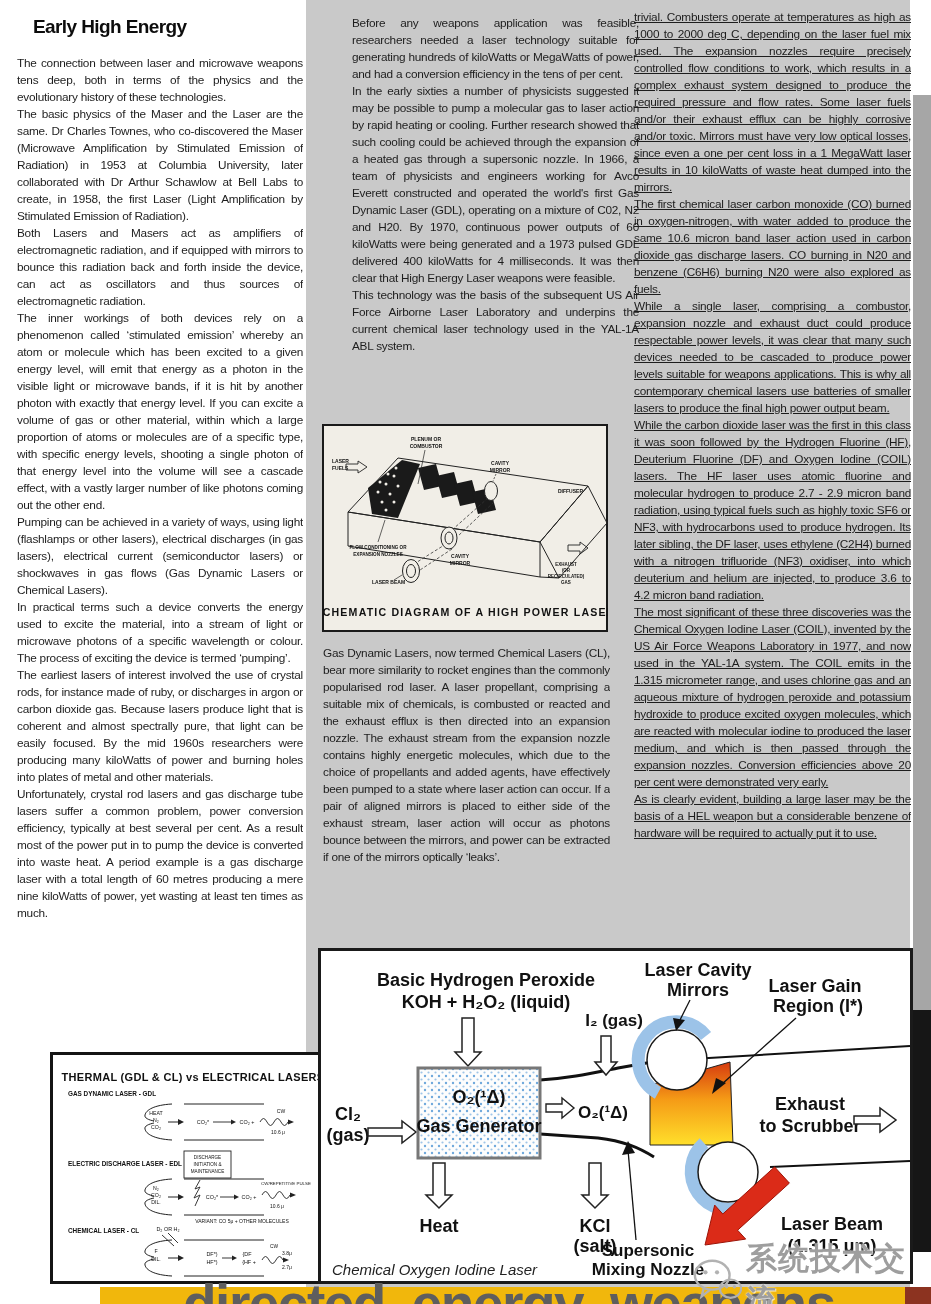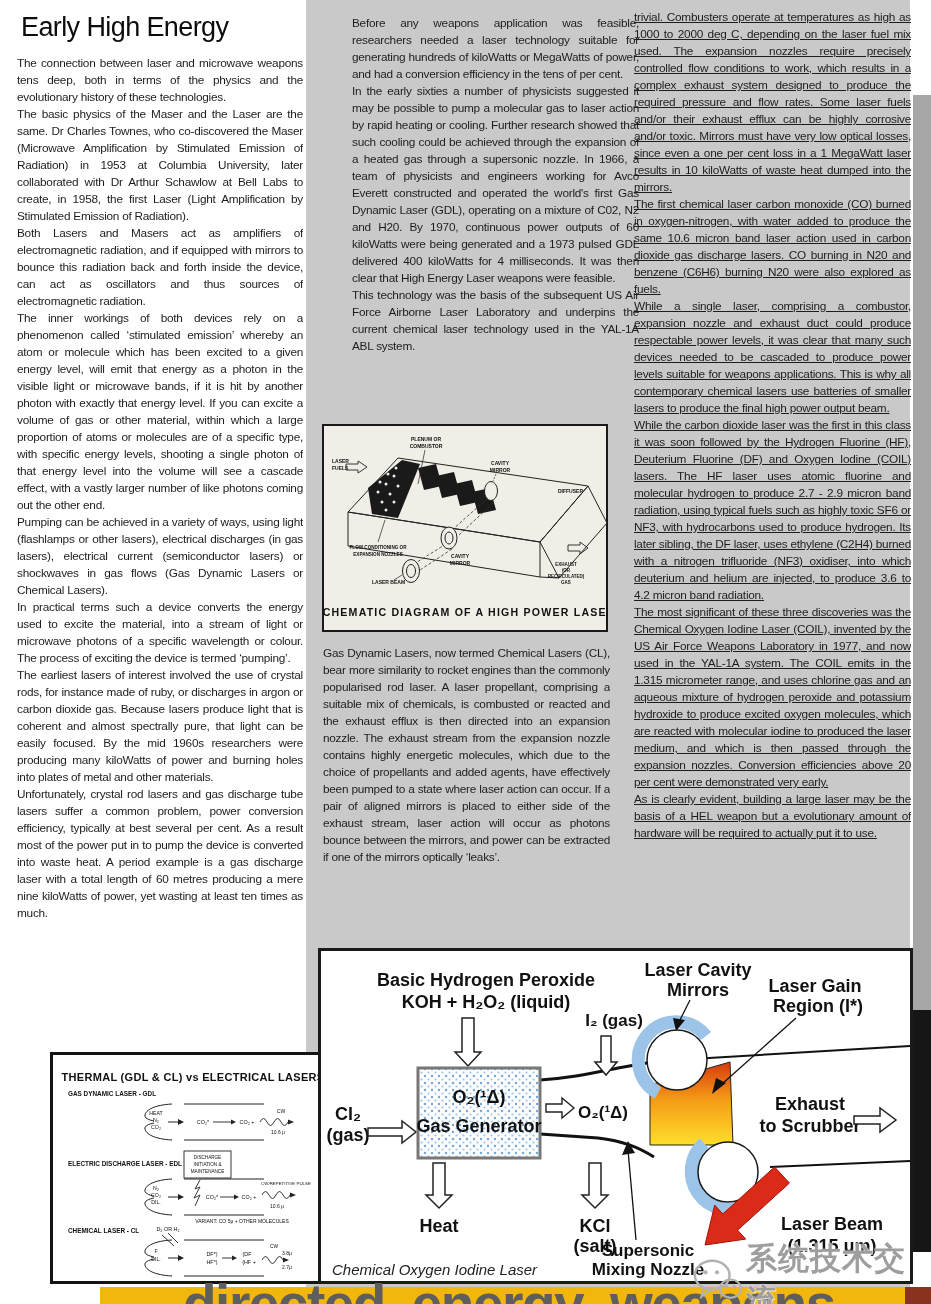--- a/index.html
+++ b/index.html
@@ -12,22 +12,22 @@
   .bar-dark  { position:absolute; left:913px; top:1010px; width:18px; height:242px; background:#161616; }
 
   .col { position:absolute; text-align:justify; color:#1d1d1d;
          font-size:11.8px; line-height:17px; letter-spacing:-0.25px; overflow:hidden; z-index:1; }
   .col p { margin:0; }
   .col1  { left:17px;  top:10px;  width:286px; height:1034px; }
   .col2  { left:323px; top:15px;   width:287px; height:409px;margin-left:29px; }
   .col2b { left:323px; top:645px; width:287px; height:298px; }
   .col3  { left:634px; top:9px;   width:277px; height:930px;text-decoration:underline; }
 
-  h1.title { font-size:27px; line-height:30px; font-weight:normal; color:#0c0c0c;
-             margin:2px 0 13px 4px; letter-spacing:-0.6px; text-align:left; }
+  h1.title { font-size:19px; line-height:30px; font-weight:bold; color:#0c0c0c;
+             margin:2px 0 13px 16px; letter-spacing:-0.6px; text-align:left; }
 
   .fig { position:absolute; z-index:2; }
   .fig-thermal   { left:15px;  top:1052px;margin-left:35px; }
   .fig-schematic { left:322px; top:424px; }
   .fig-coil      { left:318px; top:948px;text-align:center; }
   svg { font-family:"Liberation Sans", sans-serif; display:block; }
 
   .banner-band   { position:absolute; left:100px; top:1287px; width:805px; height:17px; background:#f1b70c; z-index:3; }
   .banner-square { position:absolute; left:905px; top:1287px; width:26px; height:17px; background:#8c3320; z-index:4; }
   .banner-text   { position:absolute; left:183px; top:1277px; z-index:5;
@@ -67,21 +67,21 @@
   <div class="col col2b">
     <p>Gas Dynamic Lasers, now termed Chemical Lasers (CL), bear more similarity to rocket engines than the commonly popularised rod laser. A laser propellant, comprising a suitable mix of chemicals, is combusted or reacted and the exhaust efflux is then directed into an expansion nozzle. The exhaust stream from the expansion nozzle contains highly energetic molecules, which due to the choice of propellants and added agents, have effectively been pumped to a state where laser action can occur. If a pair of aligned mirrors is placed to either side of the exhaust stream, laser action will occur as photons bounce between the mirrors, and power can be extracted if one of the mirrors optically ‘leaks’.</p>
   </div>
 
   <div class="col col3">
     <p>trivial. Combusters operate at temperatures as high as 1000 to 2000 deg C, depending on the laser fuel mix used. The expansion nozzles require precisely controlled flow conditions to work, which results in a complex exhaust system designed to produce the required pressure and flow rates. Some laser fuels and/or their exhaust efflux can be highly corrosive and/or toxic. Mirrors must have very low optical losses, since even a one per cent loss in a 1 MegaWatt laser results in 10 kiloWatts of waste heat dumped into the mirrors.</p>
     <p>The first chemical laser carbon monoxide (CO) burned in oxygen-nitrogen, with water added to produce the same 10.6 micron band laser action used in carbon dioxide gas discharge lasers. CO burning in N20 and benzene (C6H6) burning N20 were also explored as fuels.</p>
     <p>While a single laser, comprising a combustor, expansion nozzle and exhaust duct could produce respectable power levels, it was clear that many such devices needed to be cascaded to produce power levels suitable for weapons applications. This is why all contemporary chemical lasers use batteries of smaller lasers to produce the final high power output beam.</p>
     <p>While the carbon dioxide laser was the first in this class it was soon followed by the Hydrogen Fluorine (HF), Deuterium Fluorine (DF) and Oxygen Iodine (COIL) lasers. The HF laser uses atomic fluorine and molecular hydrogen to produce 2.7 - 2.9 micron band radiation, using typical fuels such as highly toxic SF6 or NF3, with hydrocarbons used to produce hydrogen. Its later sibling, the DF laser, uses ethylene (C2H4) burned with a nitrogen trifluoride (NF3) oxidiser, into which deuterium and helium are injected, to produce 3.6 to 4.2 micron band radiation.</p>
     <p>The most significant of these three discoveries was the Chemical Oxygen Iodine Laser (COIL), invented by the US Air Force Weapons Laboratory in 1977, and now used in the YAL-1A system. The COIL emits in the 1.315 micrometer range, and uses chlorine gas and an aqueous mixture of hydrogen peroxide and potassium hydroxide to produce excited oxygen molecules, which are reacted with molecular iodine to produced the laser medium, and which is then passed through the expansion nozzles. Conversion efficiencies above 20 per cent were demonstrated very early.</p>
-    <p>As is clearly evident, building a large laser may be the basis of a HEL weapon but a evolutionary amount of hardware will be required to actually put it to use.</p>
+    <p>As is clearly evident, building a large laser may be the basis of a HEL weapon but a considerable benzene of hardware will be required to actually put it to use.</p>
   </div>
 
   <div class="fig fig-thermal">
     <svg width="287" height="232" viewBox="0 0 287 232">
       <rect x="1.5" y="1.5" width="284" height="229" fill="#ffffff" stroke="#141414" stroke-width="3"></rect>
       <text x="143" y="29" font-size="11" font-weight="bold" text-anchor="middle" letter-spacing="0.3" fill="#111">THERMAL (GDL &amp; CL) vs ELECTRICAL LASERS</text>
 
       <text x="18" y="44" font-size="6.4" font-weight="bold" fill="#111">GAS DYNAMIC LASER - GDL</text>
       <path d="M122,52 C104,53 96,58 95,63 C94,66 99,68 104,69 M122,88 C104,87 96,82 95,77 C94,74 99,72 104,71" fill="none" stroke="#222" stroke-width="1"></path>
       <text x="106" y="63" font-size="5.2" text-anchor="middle" fill="#111">HEAT</text>

